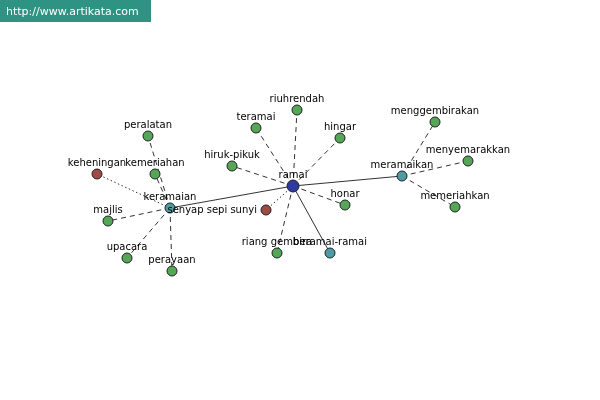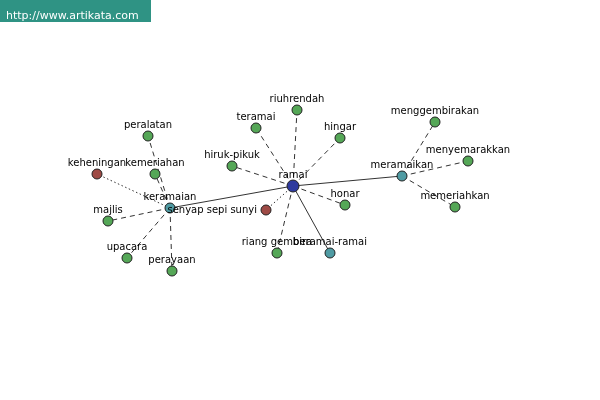--- a/index.html
+++ b/index.html
@@ -7,21 +7,21 @@
     width: 600px; height: 400px;
     background: #ffffff;
     font-family: "DejaVu Sans", sans-serif;
     position: relative;
     overflow: hidden;
   }
   .url-bar {
     position: absolute; top: 0; left: 0;
     height: 22px;
     padding: 0 12px 0 6px;
-    display: flex; align-items: flex-end;
+    display: flex; align-items: center;
     font-size: 11px;
     z-index: 2;
     white-space: nowrap;
   }
   .graph-svg { position: absolute; top: 0; left: 0; z-index: 1; }
   .node { stroke: #222222; stroke-width: 1; cursor: pointer; }
   .node-label { font-size: 10px; font-family: "DejaVu Sans", sans-serif; }
   .edge { stroke-width: 1; fill: none; }
   .edge.solid { stroke-dasharray: none; }
   .edge.dashed { stroke-dasharray: 5 4; }

